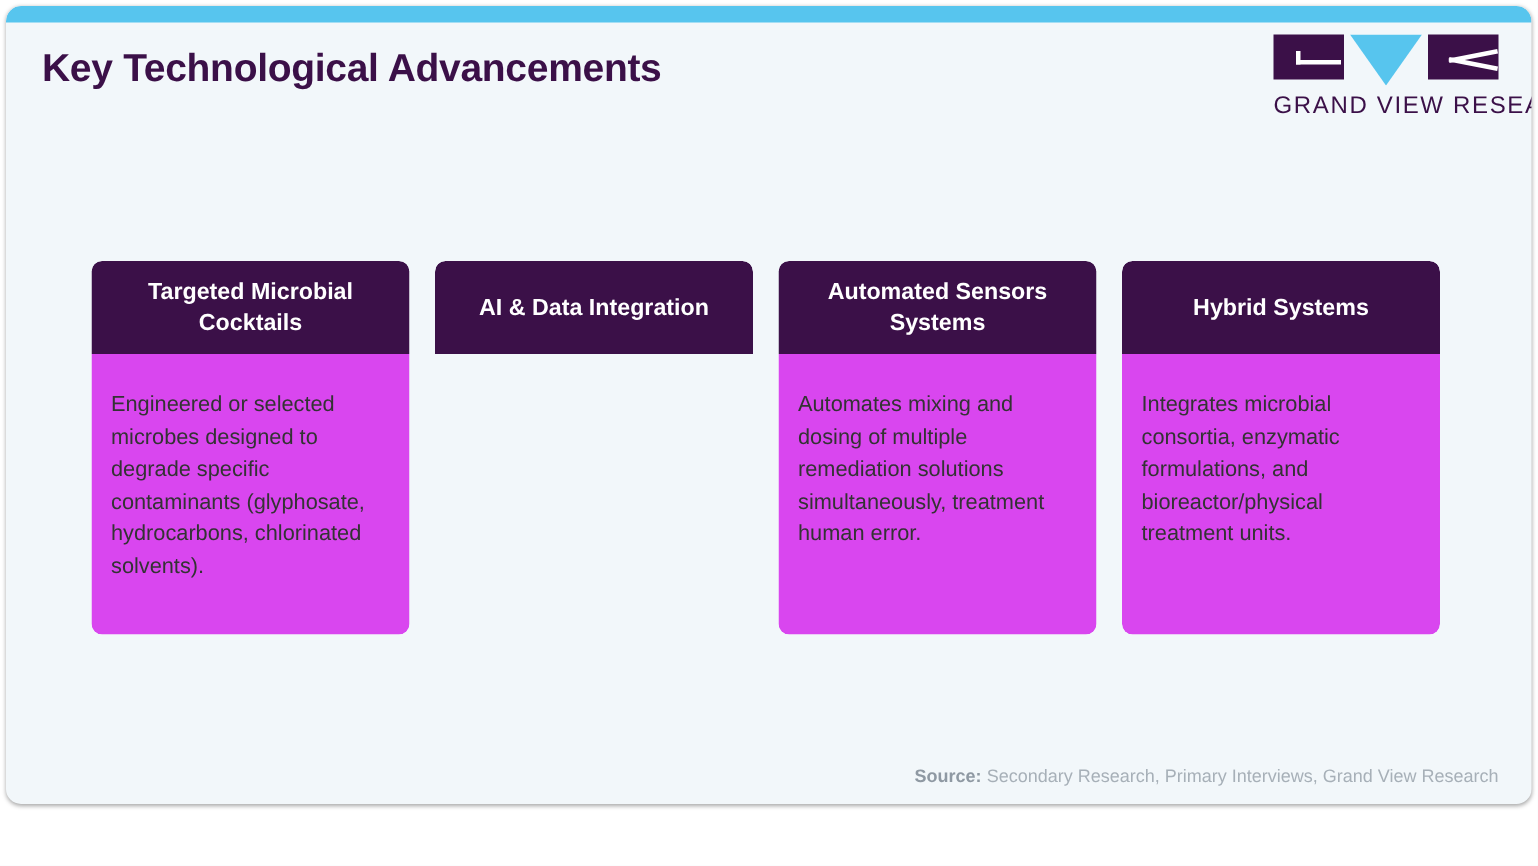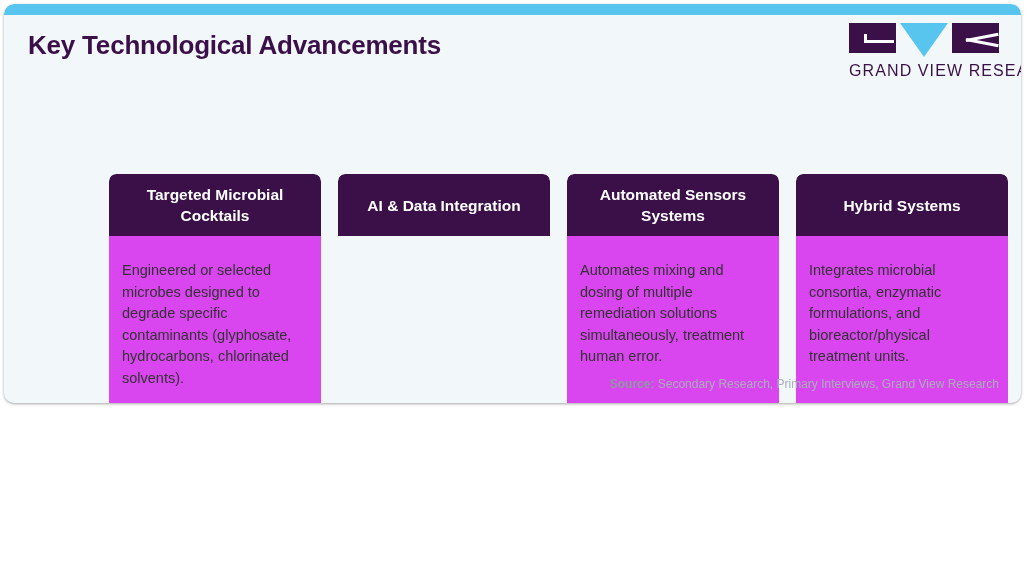--- a/index.html
+++ b/index.html
@@ -10,21 +10,21 @@
   body {
     width: 1025px;
     height: 577px;
     font-family: "Liberation Sans", sans-serif;
     -webkit-font-smoothing: antialiased;
   }
 
   .slide {
     position: relative;
     width: 1017px;
-    height: 399px;
+    height: 532px;
     margin: 4px;
     background: #f2f7fa;
     border-radius: 10px;
     box-shadow: 0 1px 3px rgba(0,0,0,0.35);
     overflow: hidden;
     box-sizing: border-box;
   }
 
   .accent-bar {
     position: absolute;
@@ -113,21 +113,20 @@
   }
 
   
   .cards {
     position: absolute;
     left: 57px;
     top: 170px;
     width: 913px;
     display: flex;
     gap: 17px;
-    margin-left: 48px;
   }
   .card {
     width: 212px;
     display: flex;
     flex-direction: column;
     border-radius: 7px;
     overflow: hidden;
   }
   .card-header {
     background: #3b1048;

